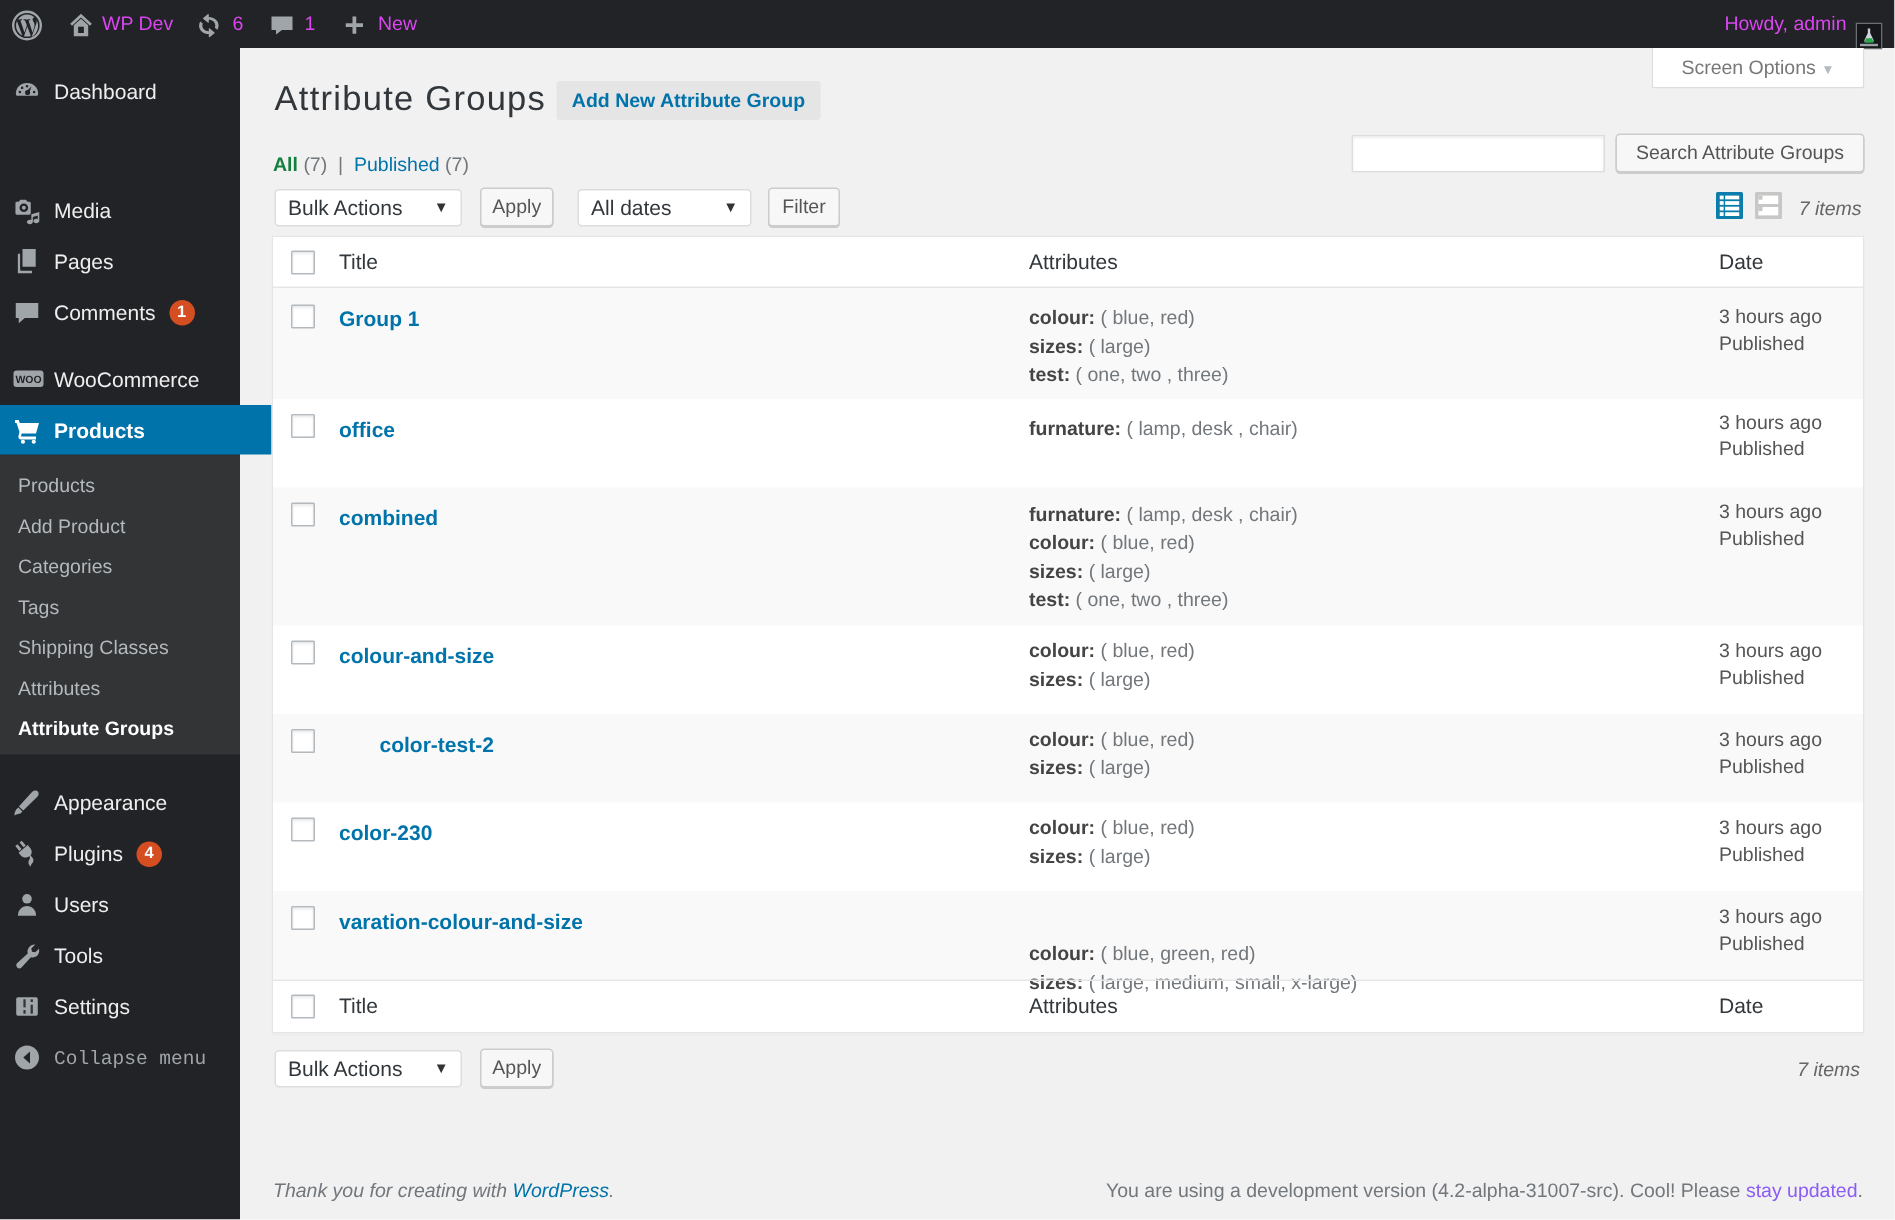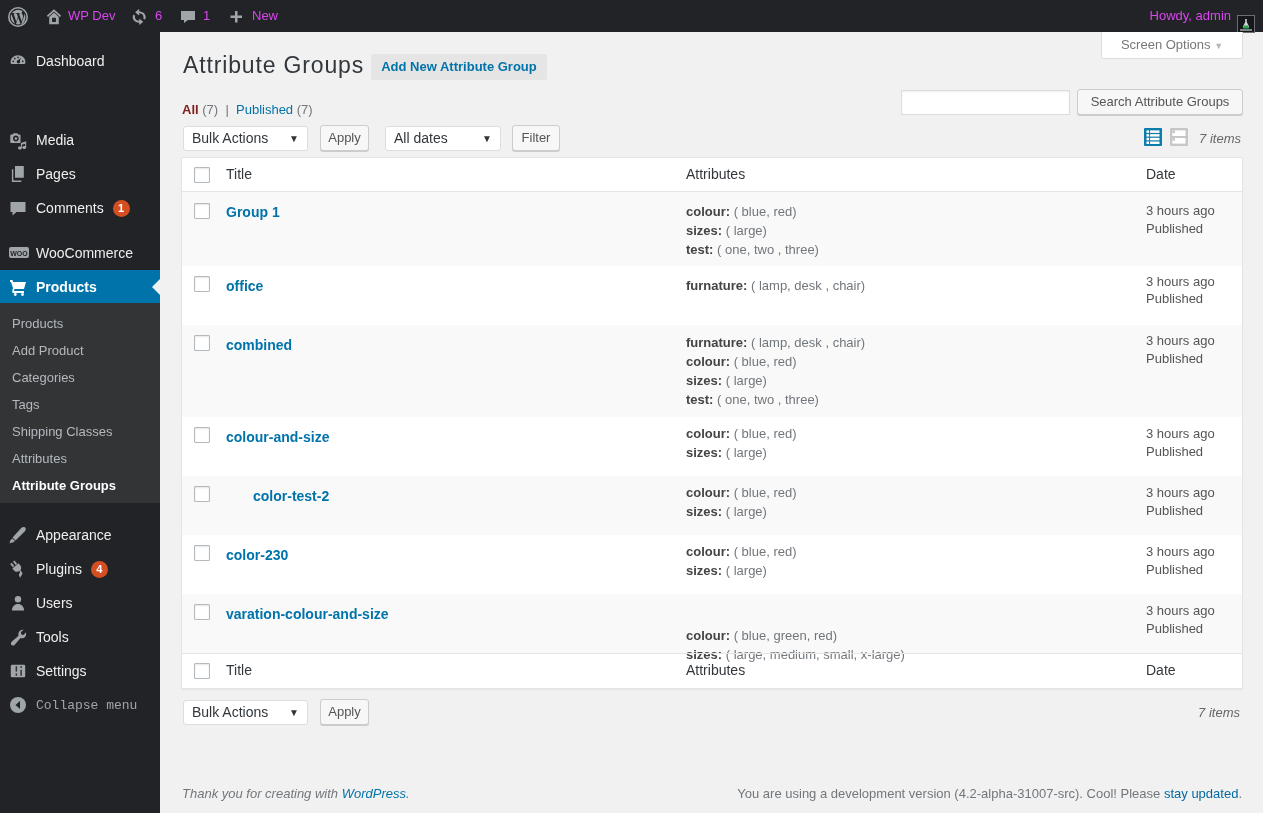--- a/index.html
+++ b/index.html
@@ -4,21 +4,21 @@
 <style>
 * { margin:0; padding:0; box-sizing:content-box; }
 html,body { width:1263px; height:813px; overflow:hidden; }
 body { font-family:"Liberation Sans",sans-serif; font-size:13px; background:#f1f1f1; color:#444; position:relative; }
 
 #bar { position:absolute; left:0; top:0; width:1263px; height:32px; background:#222326; color:#eee; }
 #bar .it { position:absolute; top:0; height:32px; line-height:32px; font-size:13px; color:#d946ef; }
 #bar svg { vertical-align:middle; }
 
 #menu { position:absolute; left:0; top:32px; width:160px; height:781px; background:#222326; }
-.mitem { position:absolute; left:0; width:160px; height:34px; color:#eee; font-size:14px; }
+.mitem { position:absolute; left:0; width:160px; height:34px; color:#eee; font-size:14px;padding-left:40px; }
 .mitem .txt { position:absolute; left:36px; top:8px; line-height:18px; }
 .mitem svg { position:absolute; left:8px; top:7px; }
 .subwrap { position:absolute; left:0; top:271px; width:160px; height:200px; background:#323436; }
 .sitem { position:absolute; left:12px; width:148px; height:27px; line-height:27px; color:#b4b9be; font-size:13px; }
 .bubble { display:inline-block; background:#d54e21; color:#fff; font-size:11px; line-height:17px; height:17px; min-width:7px; padding:0 5px; border-radius:9px; text-align:center; font-weight:bold; margin-left:5px; vertical-align:top; margin-top:1px; }
 
 #content { position:absolute; left:160px; top:32px; width:1103px; height:781px; background:#f1f1f1; }
 #screenopt { position:absolute; left:1101px; top:32px; width:140px; height:26px; background:#fff; border:1px solid #ddd; border-top:none; color:#777; font-size:13px; line-height:26px; text-align:center; border-radius:0 0 2px 2px; }
 h1.head { position:absolute; left:183px; top:51px; font-size:23px; font-weight:400; color:#32373c; line-height:29px; letter-spacing:0.85px; }
 #addnew { position:absolute; left:371px; top:54px; width:176px; height:26px; background:#e5e5e5; border-radius:2px; color:#0073aa; font-size:13px; font-weight:bold; line-height:26px; text-align:center; }
@@ -46,21 +46,21 @@
 .stripe { background:#f9f9f9; }
 .cb { position:absolute; left:12px; width:14px; height:14px; background:#fff; border:1px solid #b4b9be; border-radius:1px; box-shadow:inset 0 1px 2px rgba(0,0,0,.1); }
 .rtitle { position:absolute; left:44px; font-size:14px; font-weight:bold; color:#0073aa; }
 .attrs { position:absolute; left:504px; top:10px; font-size:13px; line-height:19px; color:#72777c; }
 .attrs b { color:#444; font-weight:bold; }
 .rdate { position:absolute; left:964px; top:10px; font-size:13px; line-height:17.5px; color:#555; }
 
 #footl { position:absolute; left:182px; top:786px; font-style:italic; color:#72777c; font-size:13px; }
 #footl a { color:#0073aa; text-decoration:none; }
 #footr { position:absolute; left:642px; top:786px; width:600px; text-align:right; color:#72777c; font-size:13px; }
-#footr a { color:#0369a1; text-decoration:none; }
+#footr a { color:#8b5cf6; text-decoration:none; }
 </style>
 </head>
 <body>
 <div id="content"></div>
 
 <div id="bar">
   <div class="it" style="left:7px;top:0;">
     <svg width="22" height="32" viewBox="0 0 22 32">
         <g fill="none" stroke="#a0a5aa" stroke-width="1.6">
           <circle cx="11" cy="16" r="9.2"></circle>
@@ -210,21 +210,21 @@
         <circle cx="10" cy="10" r="8" fill="#a0a5aa"></circle>
         <path fill="#222326" d="M12 6l-4.5 4L12 14z"></path>
       </svg>
       <span class="txt" style="top:9px;font-size:13px;">Collapse menu</span>
     </div>
 </div>
 
 <div id="screenopt">Screen Options <span style="color:#b4b9be;font-size:9px;">▼</span></div>
 <h1 class="head">Attribute Groups</h1>
 <div id="addnew">Add New Attribute Group</div>
-<div id="subsub"><b style="color:#7f1d1d;">All</b> <span class="cnt">(7)</span> <span style="color:#72777c;">&nbsp;|&nbsp;</span> <a href="#">Published</a> <span class="cnt">(7)</span></div>
+<div id="subsub"><b style="color:#15803d;">All</b> <span class="cnt">(7)</span> <span style="color:#72777c;">&nbsp;|&nbsp;</span> <a href="#">Published</a> <span class="cnt">(7)</span></div>
 <div id="searchbox"></div>
 <div class="btn" id="searchbtn">Search Attribute Groups</div>
 <div class="sel" id="sel1">
     <span class="st">Bulk Actions</span>
     <span class="ar">▼</span>
   </div>
 <div class="btn" id="btn-apply">Apply</div>
 <div class="sel" id="sel2">
     <span class="st">All dates</span>
     <span class="ar">▼</span>

